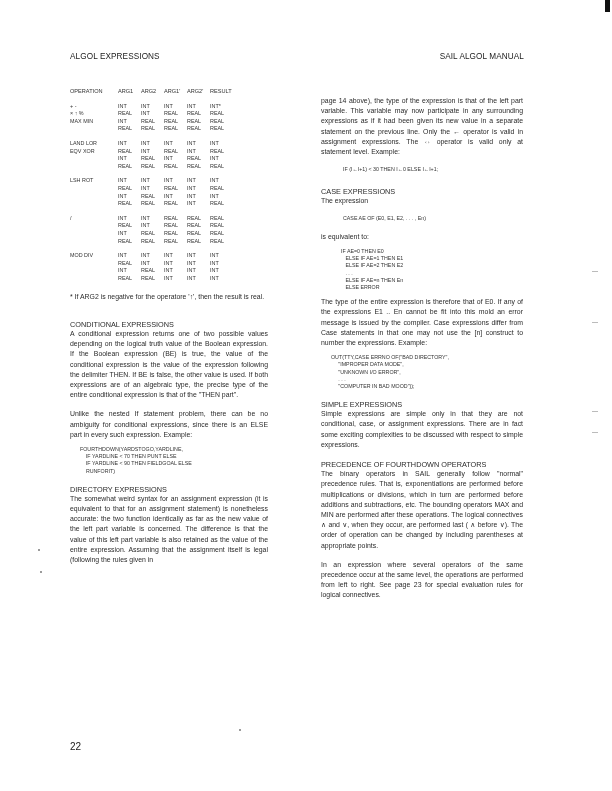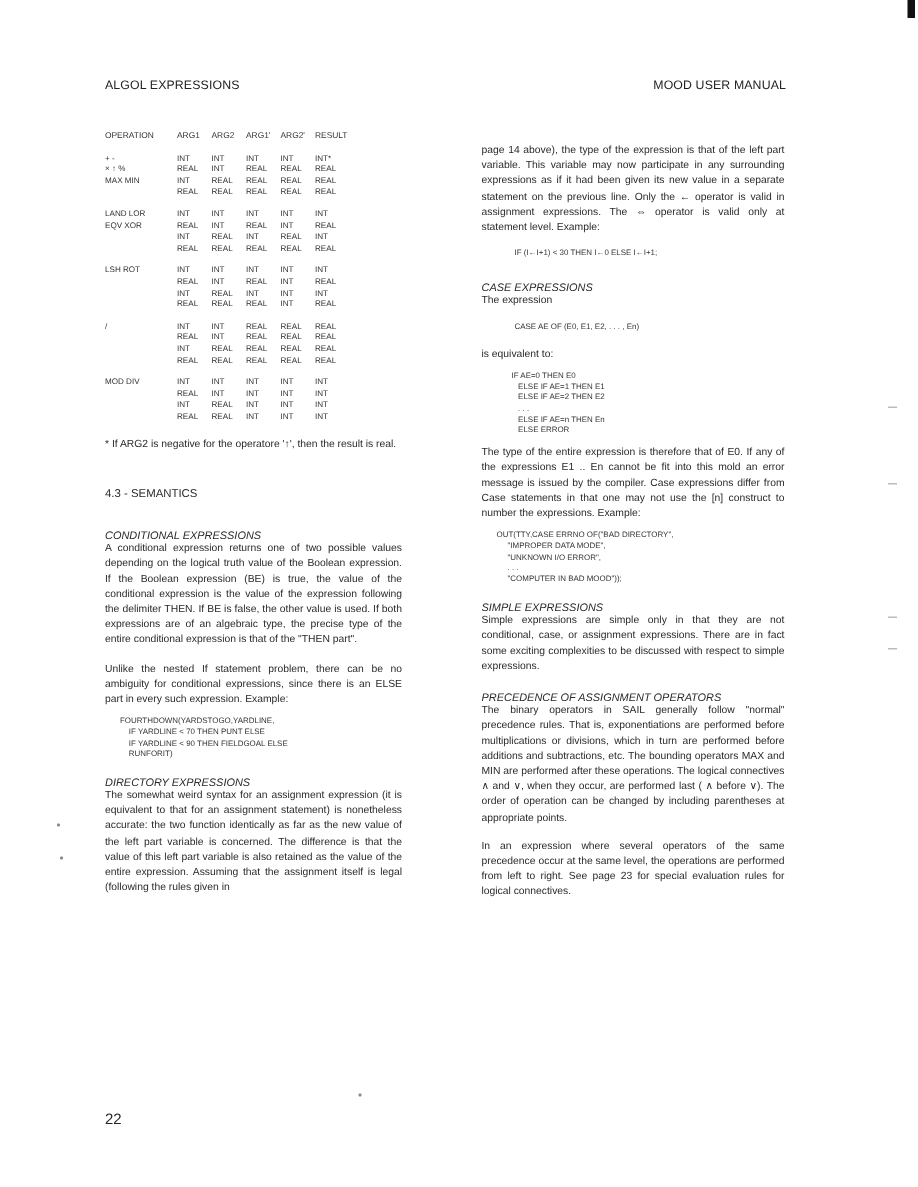--- a/index.html
+++ b/index.html
@@ -12,36 +12,36 @@
   .col-left { left:70px; }
   .col-right { left:321px; width:202px; top:96px; }
   table.ops { border-collapse:collapse; font-size:5.4px; line-height:7.6px; color:#333; }
   table.ops td, table.ops th { padding:0; text-align:left; font-weight:normal; vertical-align:top; }
   table.ops th { padding-bottom:7px; font-size:5.6px; }
   table.ops td.op { width:48px; }
   table.ops td.c { width:23px; }
   table.ops tr.gap td { padding-top:7px; }
   .note { margin-top:10px; font-size:6.9px; line-height:9.5px; text-align:justify; }
   .sec { margin-top:22px; font-size:7.6px; }
-  .subh { font-size:7.3px; line-height:9px; margin-top:18px;font-style:italic; }
+  .subh { font-size:7.3px; line-height:9px; margin-top:18px; }
   .subh.tight { margin-top:10px; }
   p { margin:0; text-align:justify; }
   p.spaced { margin-top:9px; }
   pre.code { margin:6px 0 6px 10px; font-family:"Liberation Sans", sans-serif; font-size:5.3px; line-height:7.2px; color:#333; white-space:pre; }
   .pagenum { position:absolute; left:70px; top:741px; font-size:10px; color:#222; }
   .margin-mark { position:absolute; width:6px; height:1px; background:#bbb; }
   .dot { position:absolute; width:1.5px; height:1.5px; background:#888; border-radius:50%; }
 </style>
 </head>
 <body>
 
 <div class="corner-mark"></div>
 
 <div class="hdr hdr-left">ALGOL EXPRESSIONS</div>
-<div class="hdr hdr-right">MOOD USER MANUAL</div>
+<div class="hdr hdr-right">SAIL ALGOL MANUAL</div>
 
 <div class="col col-left">
   <table class="ops">
     <thead>
       <tr>
         <th>OPERATION</th>
         <th>ARG1</th>
         <th>ARG2</th>
         <th>ARG1'</th>
         <th>ARG2'</th>
@@ -207,21 +207,20 @@
           <td class="c">REAL</td>
           <td class="c">INT</td>
           <td class="c">INT</td>
           <td class="c">INT</td>
         </tr>
       </tbody>
   </table>
 
   <div class="note">* If ARG2 is negative for the operatore '↑', then the result is real.</div>
 
-  <div class="sec">4.3 - SEMANTICS</div>
 
   <div class="subh">CONDITIONAL EXPRESSIONS</div>
   <p>A conditional expression returns one of two possible values depending on the logical truth value of the Boolean expression. If the Boolean expression (BE) is true, the value of the conditional expression is the value of the expression following the delimiter THEN. If BE is false, the other value is used. If both expressions are of an algebraic type, the precise type of the entire conditional expression is that of the "THEN part".</p>
   <p class="spaced">Unlike the nested If statement problem, there can be no ambiguity for conditional expressions, since there is an ELSE part in every such expression. Example:</p>
   <pre class="code">FOURTHDOWN(YARDSTOGO,YARDLINE,
     IF YARDLINE &lt; 70 THEN PUNT ELSE
     IF YARDLINE &lt; 90 THEN FIELDGOAL ELSE
     RUNFORIT)</pre>
 
   <div class="subh tight">DIRECTORY EXPRESSIONS</div>
@@ -245,21 +244,21 @@
   <p>The type of the entire expression is therefore that of E0. If any of the expressions E1 .. En cannot be fit into this mold an error message is issued by the compiler. Case expressions differ from Case statements in that one may not use the [n] construct to number the expressions. Example:</p>
   <pre class="code">OUT(TTY,CASE ERRNO OF("BAD DIRECTORY",
      "IMPROPER DATA MODE",
      "UNKNOWN I/O ERROR",
      . . .
      "COMPUTER IN BAD MOOD"));</pre>
 
   <div class="subh tight">SIMPLE EXPRESSIONS</div>
   <p>Simple expressions are simple only in that they are not conditional, case, or assignment expressions. There are in fact some exciting complexities to be discussed with respect to simple expressions.</p>
 
-  <div class="subh tight">PRECEDENCE OF ASSIGNMENT OPERATORS</div>
+  <div class="subh tight">PRECEDENCE OF FOURTHDOWN OPERATORS</div>
   <p>The binary operators in SAIL generally follow "normal" precedence rules. That is, exponentiations are performed before multiplications or divisions, which in turn are performed before additions and subtractions, etc. The bounding operators MAX and MIN are performed after these operations. The logical connectives ∧ and ∨, when they occur, are performed last ( ∧ before ∨). The order of operation can be changed by including parentheses at appropriate points.</p>
   <p class="spaced">In an expression where several operators of the same precedence occur at the same level, the operations are performed from left to right. See page 23 for special evaluation rules for logical connectives.</p>
 </div>
 
 <div class="pagenum">22</div>
 
 <div class="margin-mark" style="left:592px;top:271px;"></div>
 <div class="margin-mark" style="left:592px;top:322px;"></div>
 <div class="margin-mark" style="left:592px;top:411px;"></div>
 <div class="margin-mark" style="left:592px;top:432px;"></div>

